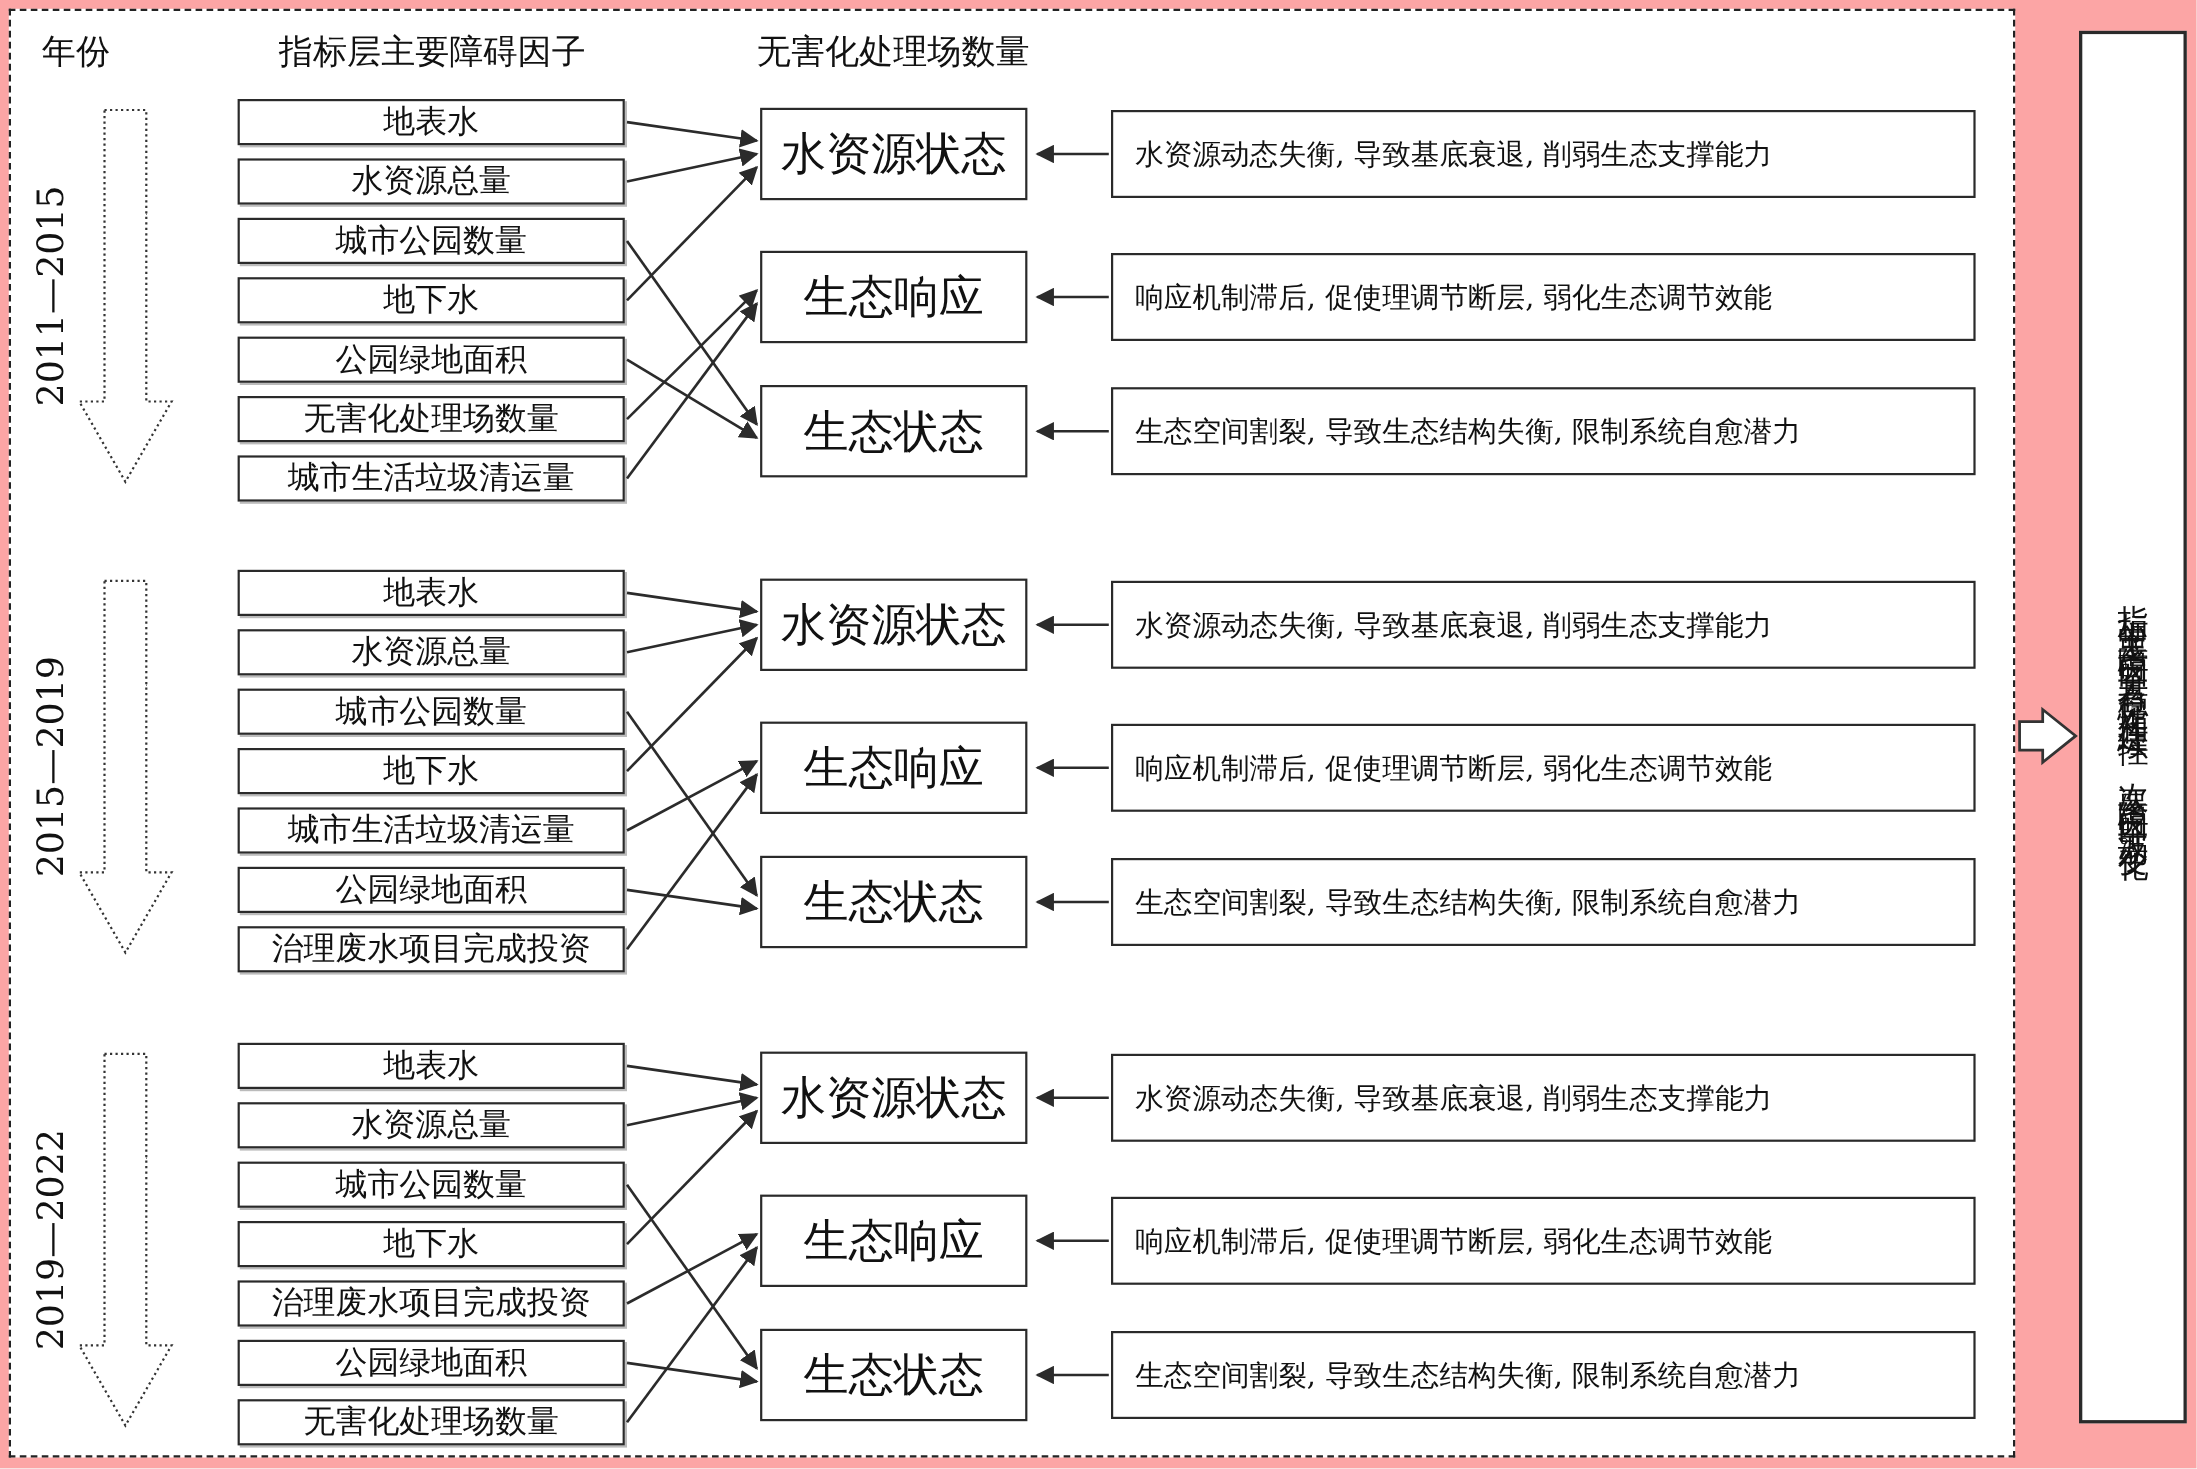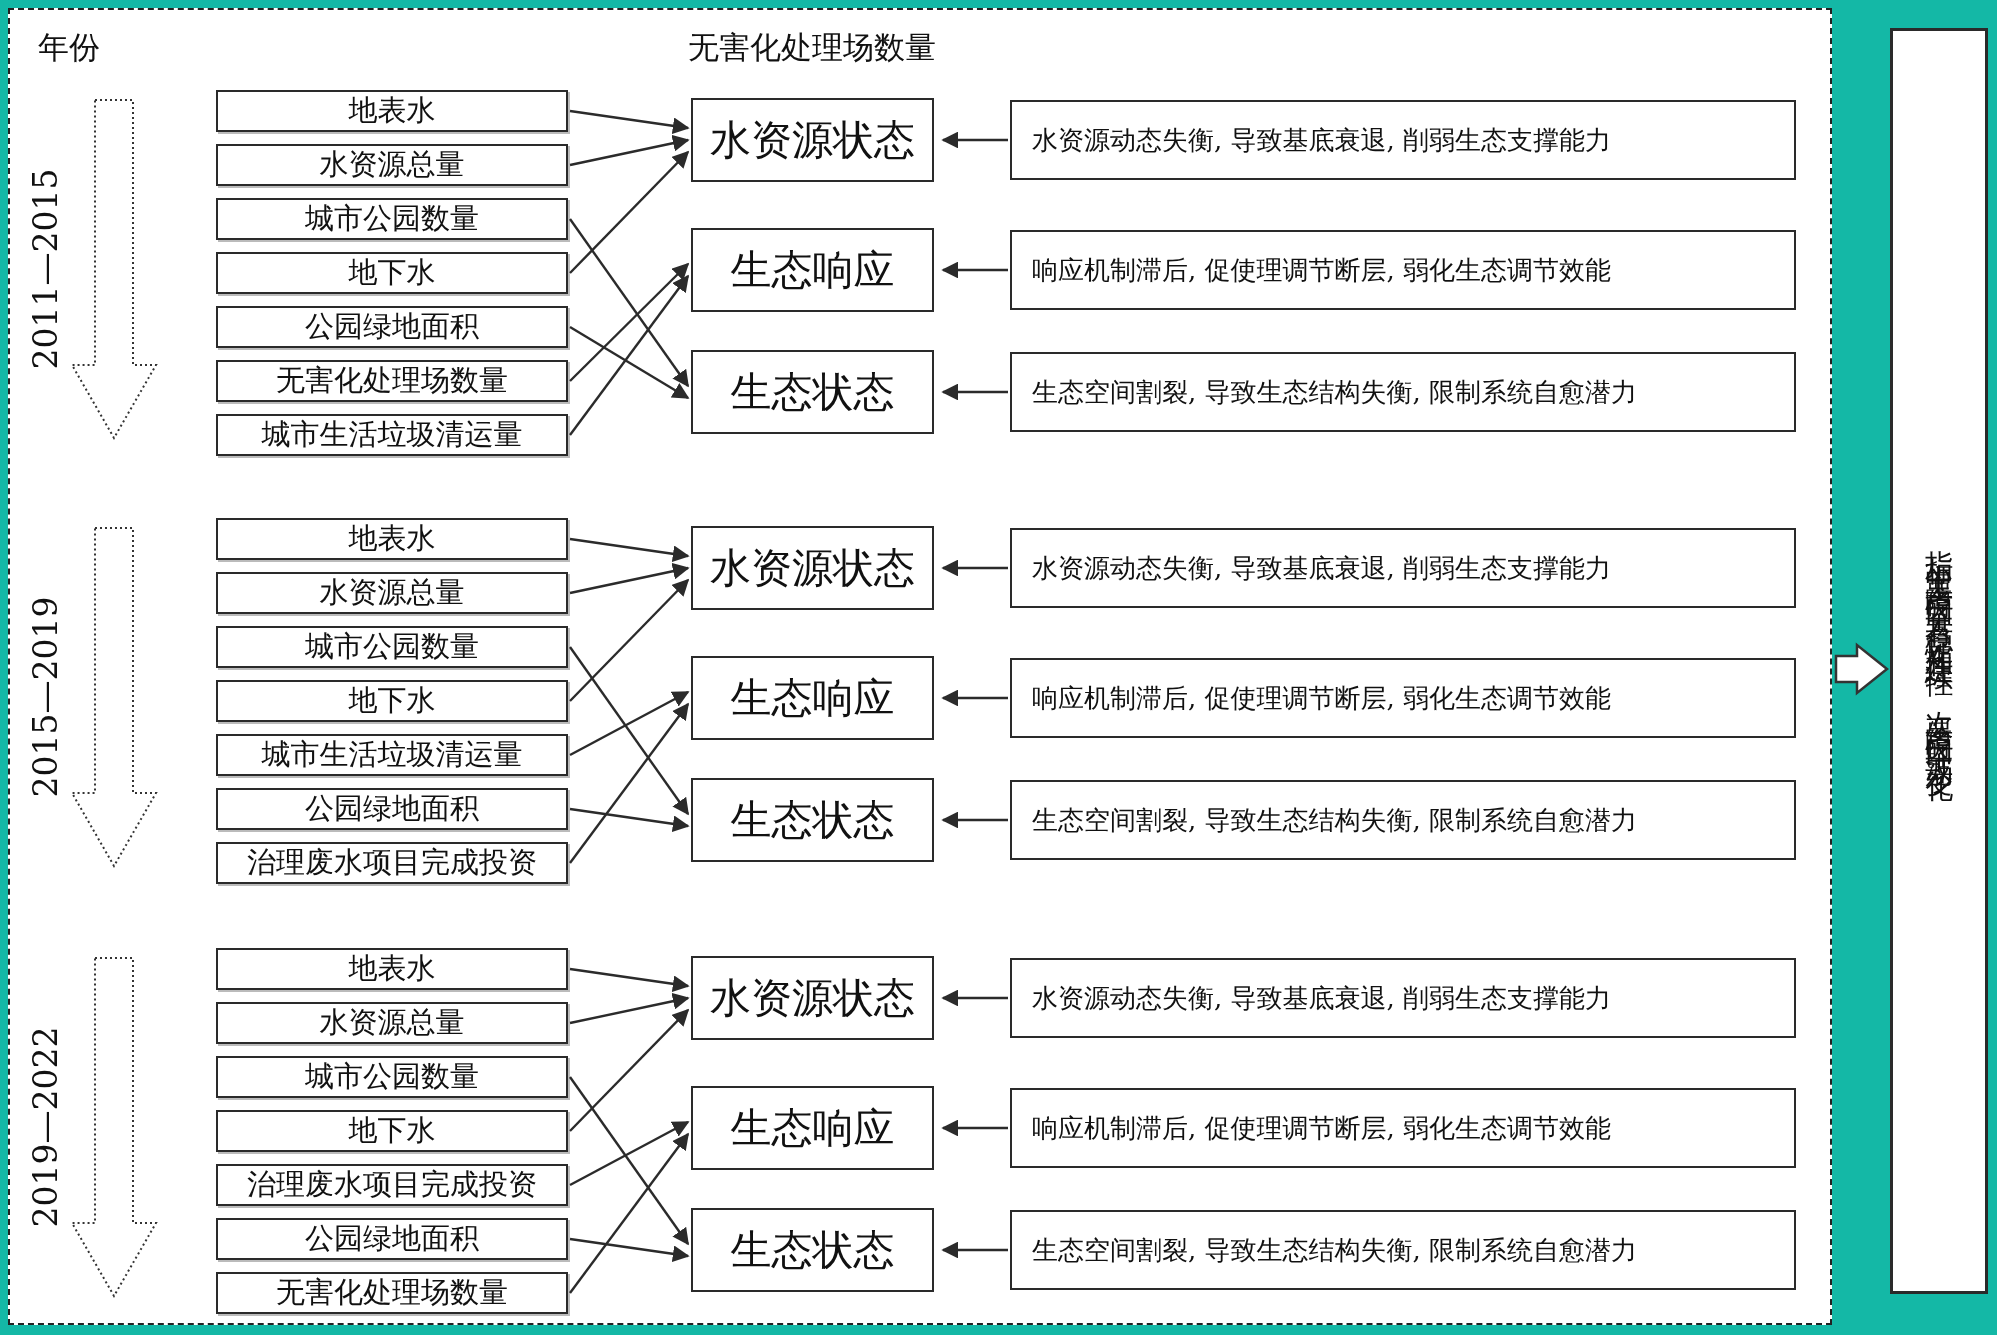--- a/index.html
+++ b/index.html
@@ -1,17 +1,17 @@
 <!DOCTYPE html>
 <html><head>
 <meta charset="utf-8">
 <style>
   html,body{margin:0;padding:0;background:#f4f4f4;}
   #canvas{
-    position:relative;width:1997px;height:1335px;background:#14b8a6;
+    position:relative;width:1997px;height:1335px;background:#fca5a5;
     font-family:"DejaVu Serif","Liberation Serif",serif;color:#111;overflow:hidden;
   }
   #outer-frame{
     position:absolute;left:8px;top:8px;width:1824px;height:1317px;
     border:2px dashed #222;box-sizing:border-box;background:#fff;
   }
   .hdr{position:absolute;top:28px;height:38px;line-height:38px;font-size:31px;
        text-align:center;white-space:nowrap;}
   .box{position:absolute;border:2px solid #2a2a2a;box-sizing:border-box;background:#fff;
        display:flex;align-items:center;justify-content:center;white-space:nowrap;}
@@ -33,20 +33,21 @@
     letter-spacing:7px;line-height:1.2;max-height:1200px;
   }
 </style>
 </head>
 <body>
 
 <div id="canvas">
   <div id="outer-frame"></div>
 
   <div class="hdr" style="left:24px;width:90px;">年份</div>
+  <div class="hdr" style="left:215px;width:356px;">指标层主要障碍因子</div>
   <div class="hdr" style="left:662px;width:300px;">无害化处理场数量</div>
 
   <div id="groups-root">
       <div class="flow-label" style="left: 95px; top: 142px;">由强到弱</div>
       <div class="year-label" style="left: -104px; top: 247px;">2011—2015</div>
       <div class="box ind" style="left: 216px; top: 90px; width: 352px; height: 42px;">地表水</div>
       <div class="box ind" style="left: 216px; top: 144px; width: 352px; height: 42px;">水资源总量</div>
       <div class="box ind" style="left: 216px; top: 198px; width: 352px; height: 42px;">城市公园数量</div>
       <div class="box ind" style="left: 216px; top: 252px; width: 352px; height: 42px;">地下水</div>
       <div class="box ind" style="left: 216px; top: 306px; width: 352px; height: 42px;">公园绿地面积</div>

